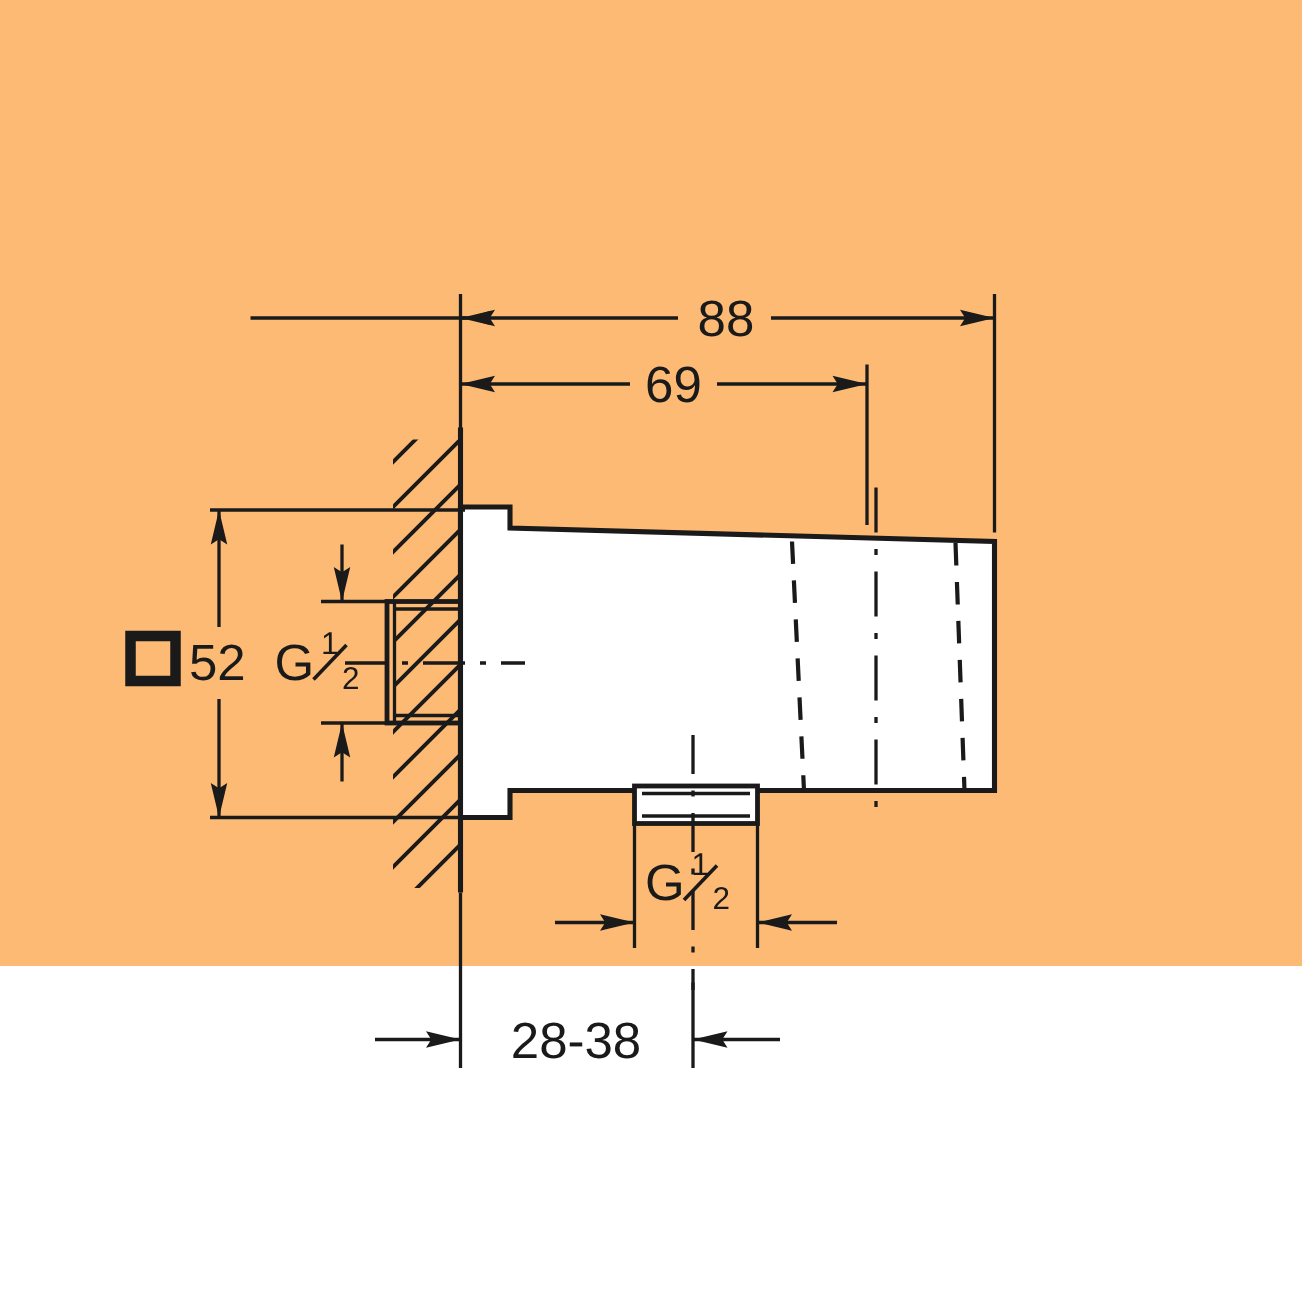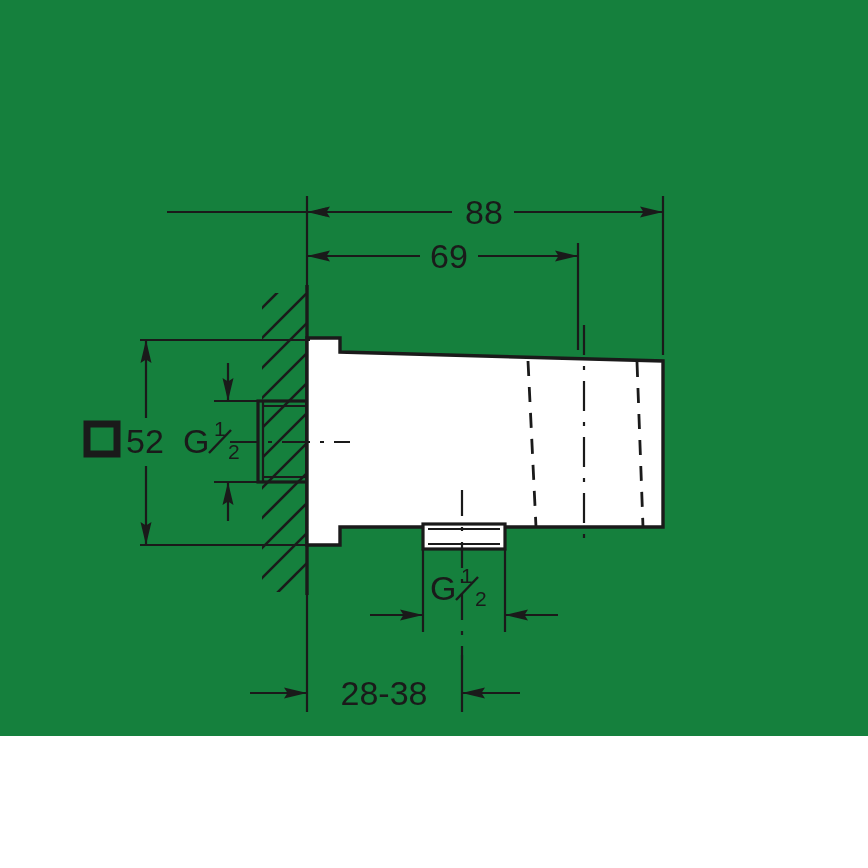--- a/index.html
+++ b/index.html
@@ -9,22 +9,22 @@
   }
   body {
     width: 868px;
     height: 868px;
     font-family: "Liberation Sans", sans-serif;
     overflow: hidden;
   }
   #drawing-root {
     position: relative;
     width: 868px;
-    height: 736px;
-    background: #15803d;
+    height: 644px;
+    background: #fdba74;
   }
   svg.drawing {
     display: block;
     width: 868px;
     height: 868px;
   }
   .lbl {
     font-family: "Liberation Sans", sans-serif;
     fill: #1a1a1a;
   }

